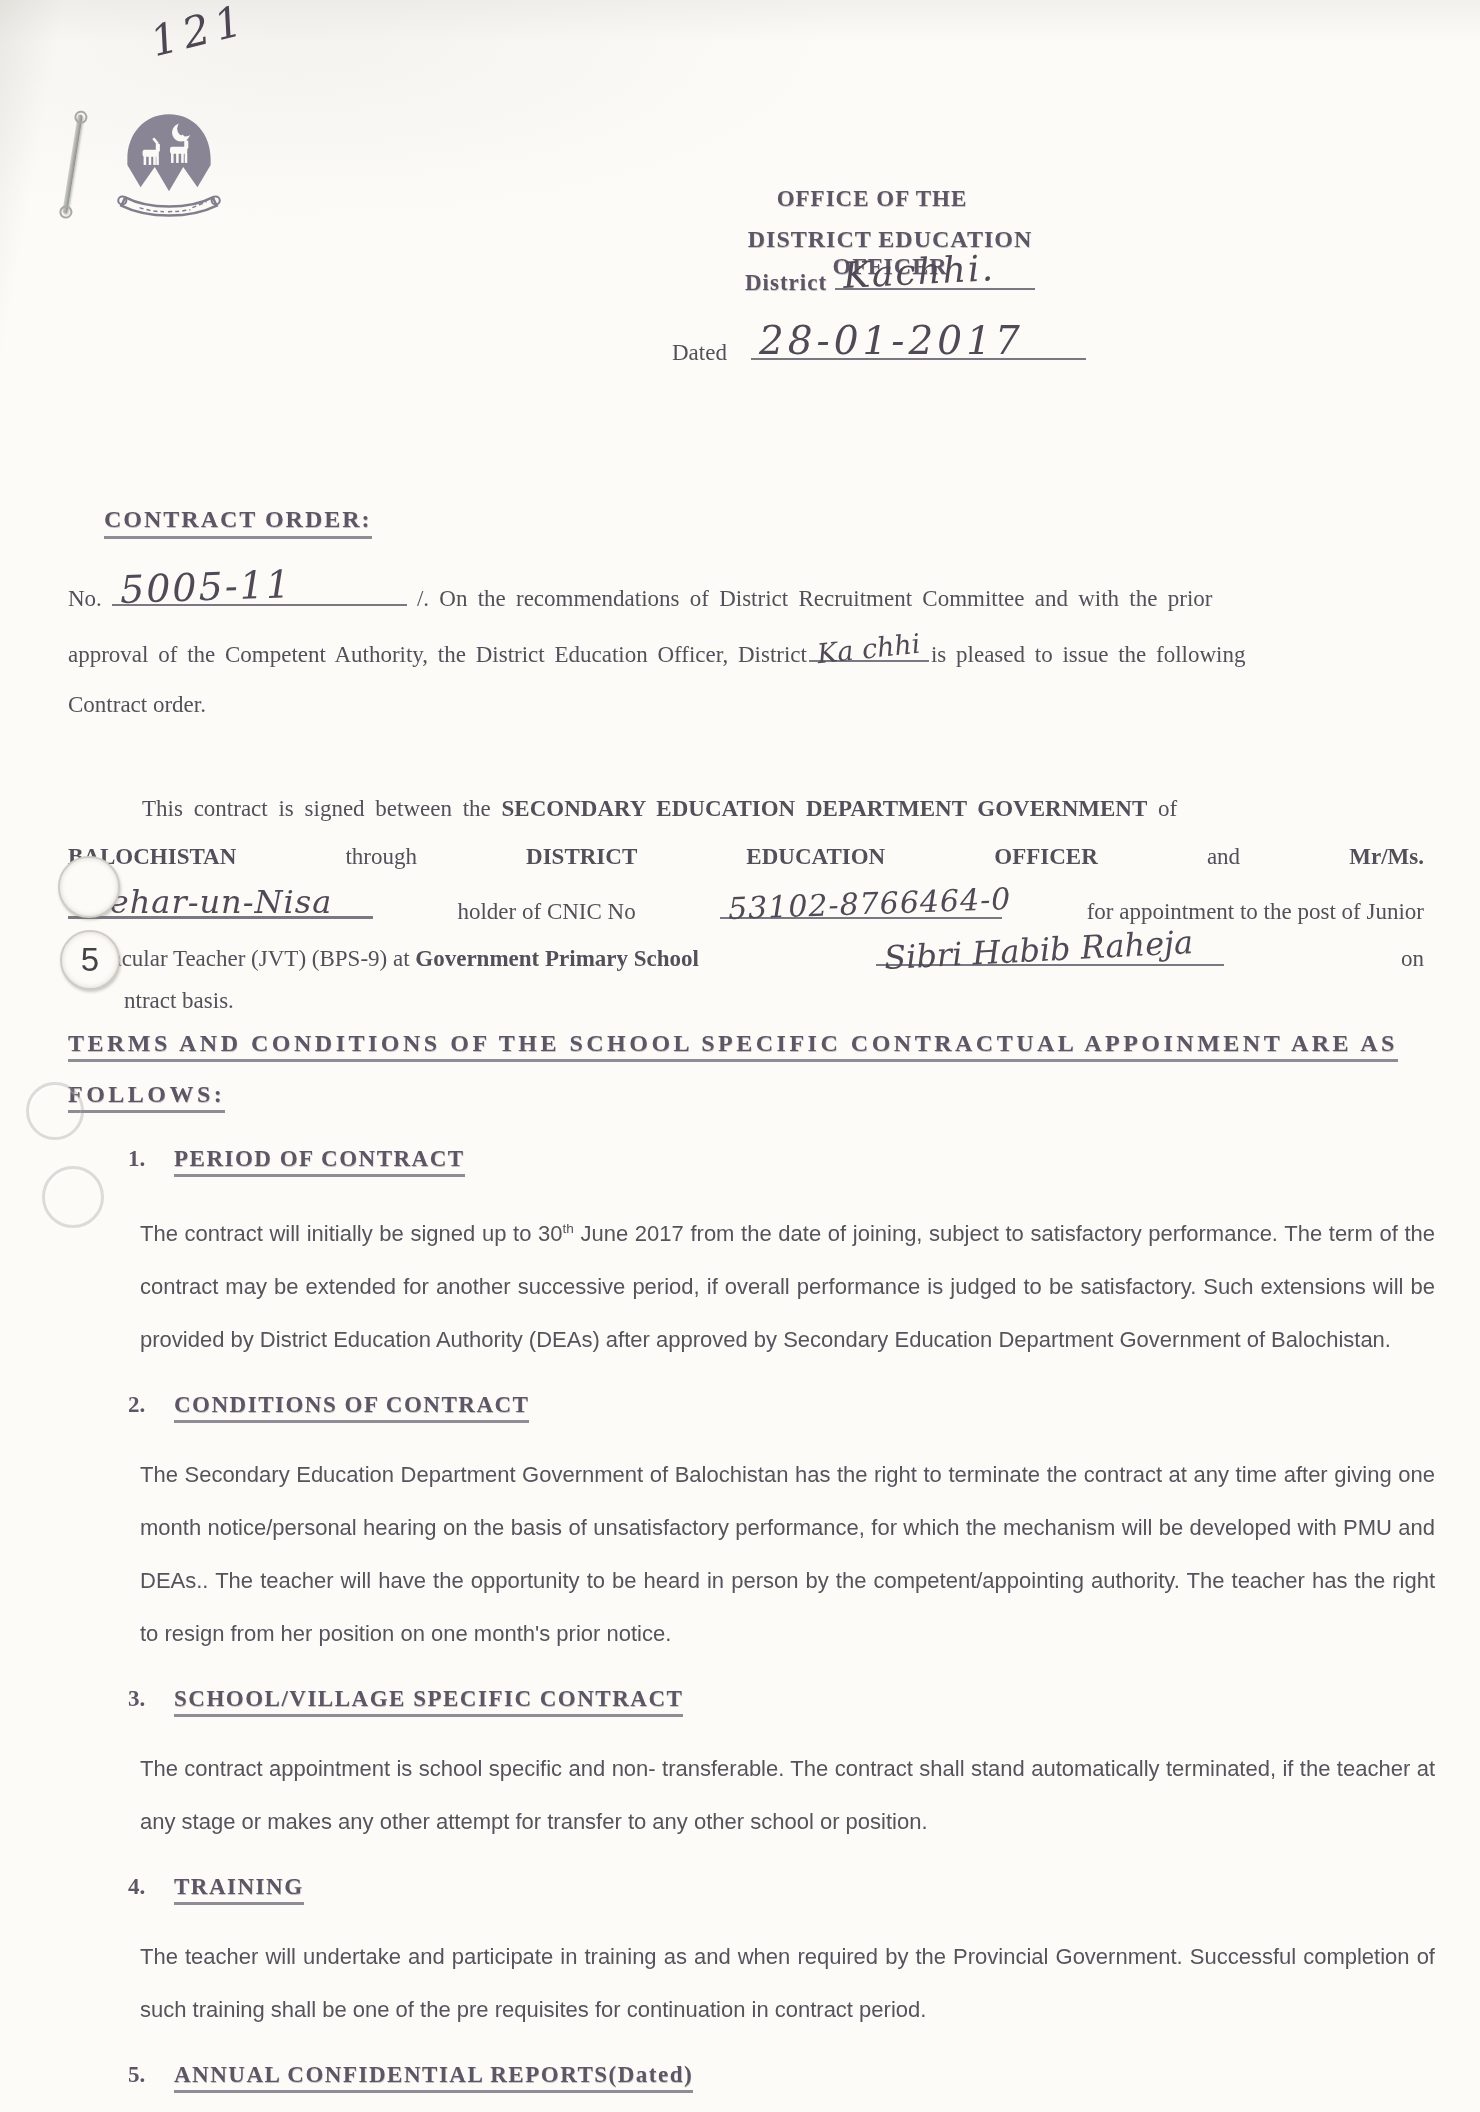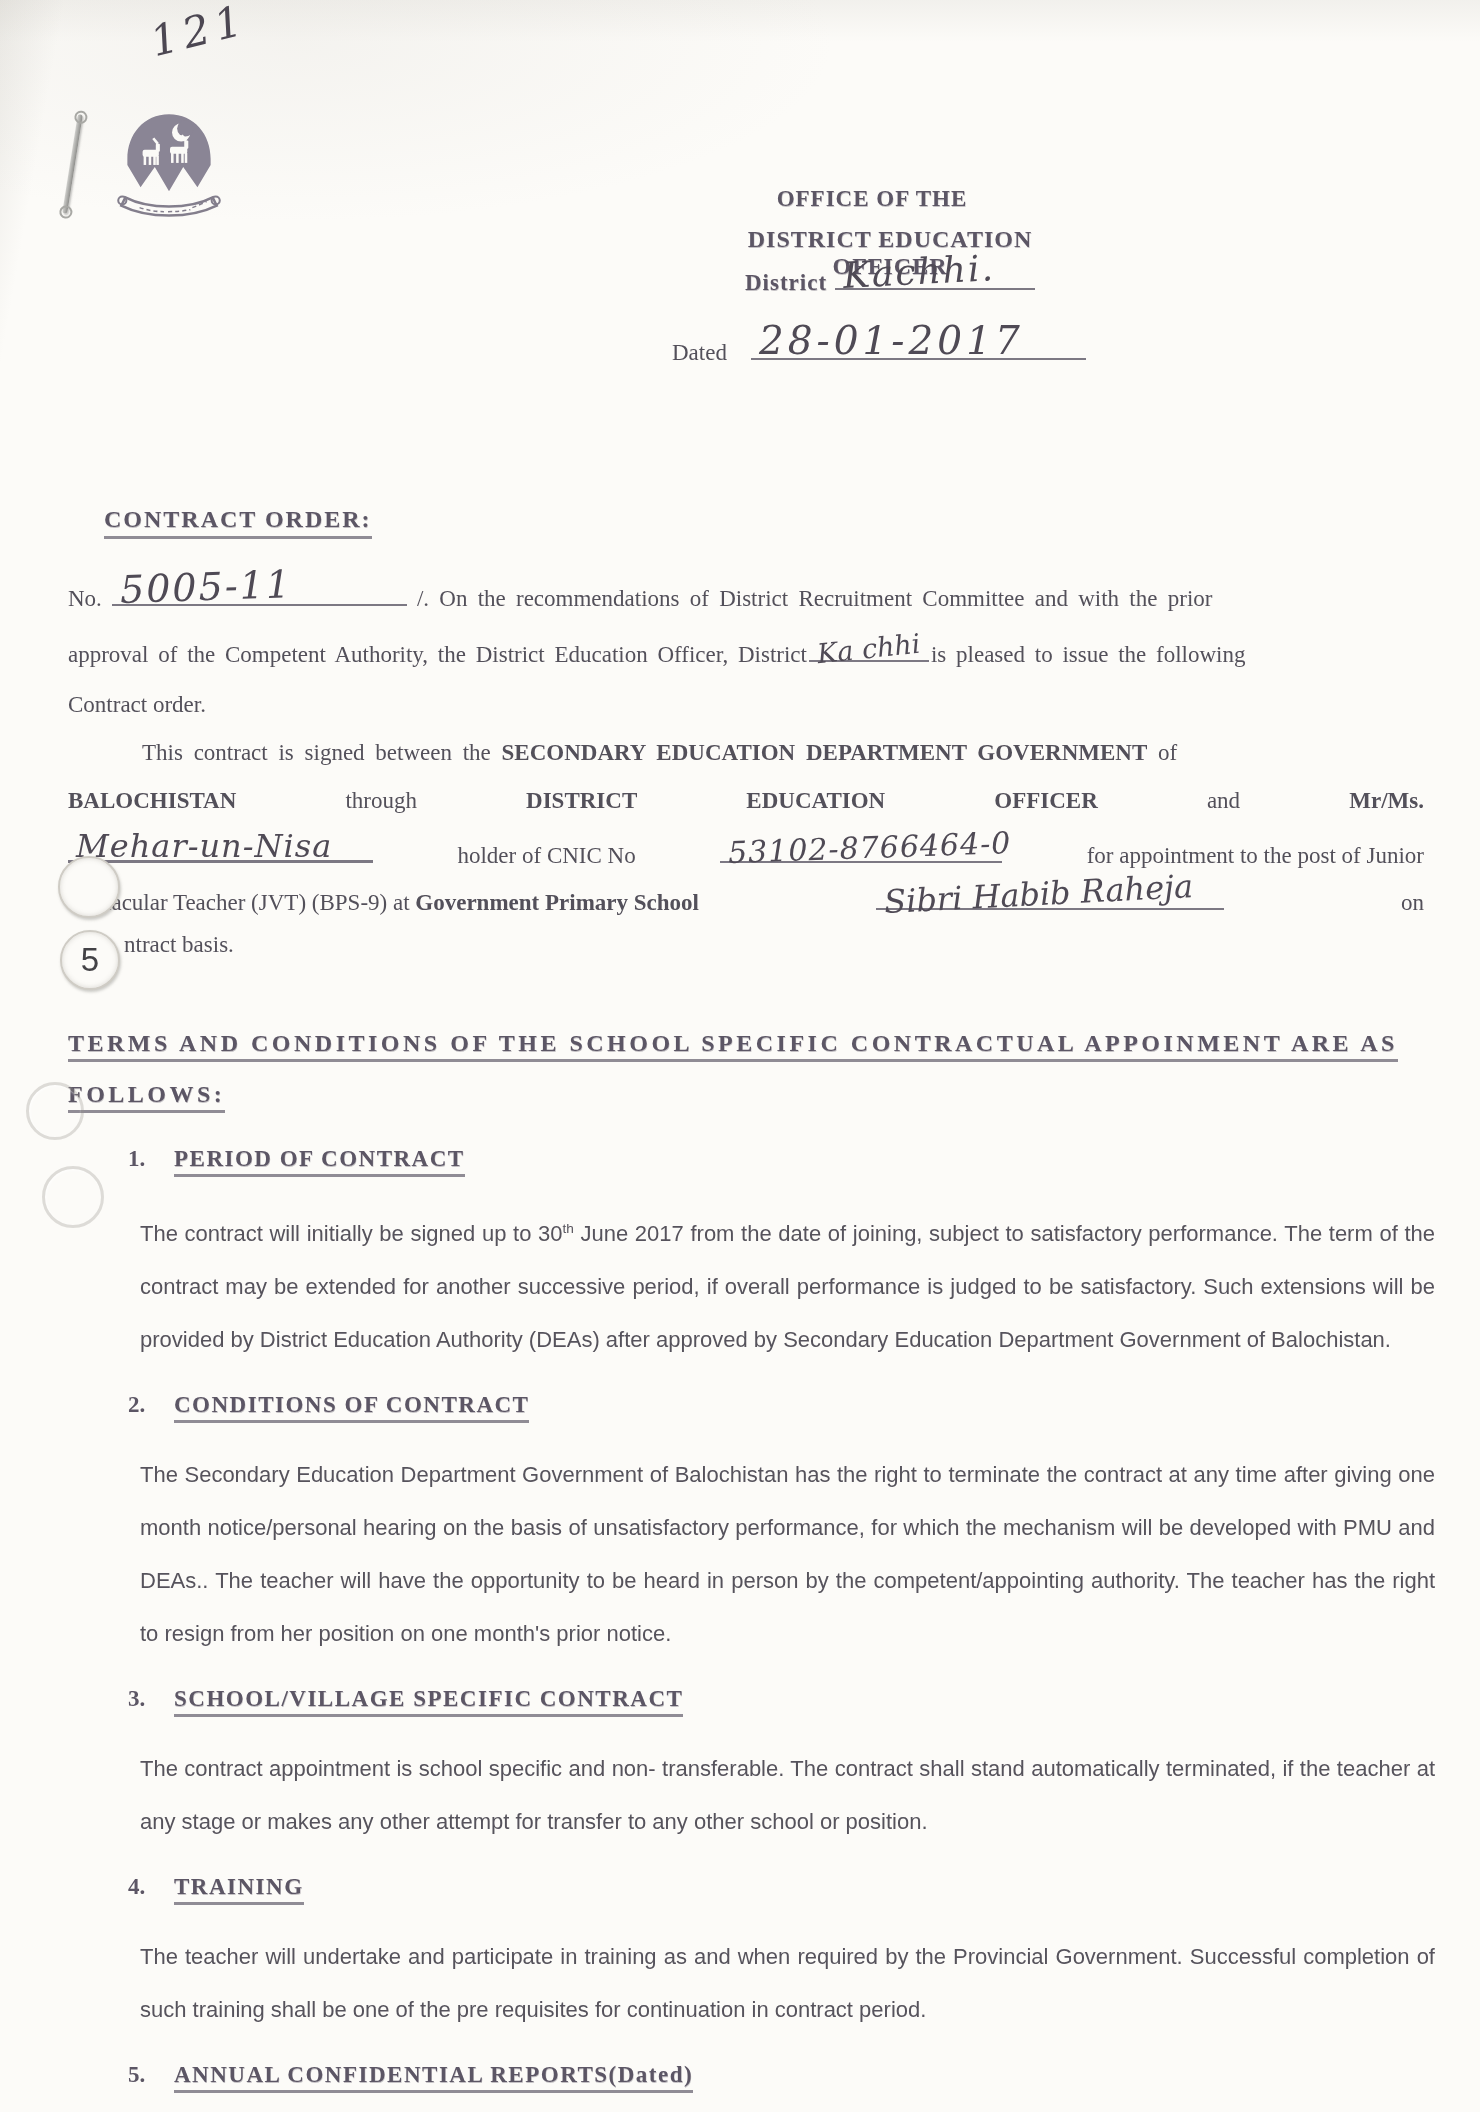--- a/index.html
+++ b/index.html
@@ -42,21 +42,21 @@
   .opening{position:absolute;left:68px;top:580px;width:1356px;font-size:23px;}
   .oline{display:flex;align-items:baseline;height:56px;}
   .blank-no{width:295px;margin:0 10px;}
   .hw-no{font-size:38px;transform:rotate(-2deg);letter-spacing:2px;left:30px;}
   .fill{flex:1;word-spacing:4.5px;}
   .ob-pre{word-spacing:4px;}
   .blank-dist2{width:120px;margin:0 2px;}
   .hw-dist2{font-size:27px;transform:rotate(-6deg);bottom:6px;}
   .ob-post{word-spacing:4px;}
   
-  .agreement{position:absolute;left:68px;top:740px;width:1356px;font-size:23px;}
+  .agreement{position:absolute;left:68px;top:796px;width:1356px;font-size:23px;}
   .aline{display:flex;align-items:baseline;height:48px;}
   .a1{display:block;text-indent:74px;word-spacing:5px;}
   .spread{justify-content:space-between;text-align:right;}
   .blank-name{width:305px;border-bottom-width:3px;}
   .hw-name{font-size:32px;letter-spacing:1px;left:4px;bottom:2px;}
   .blank-cnic{width:282px;}
   .hw-cnic{font-size:30px;letter-spacing:1px;bottom:4px;transform:rotate(-2deg);}
   .blank-school{width:348px;}
   .hw-school{font-size:32px;transform:rotate(-3deg);bottom:2px;}
   .a5text{padding-left:56px;}

